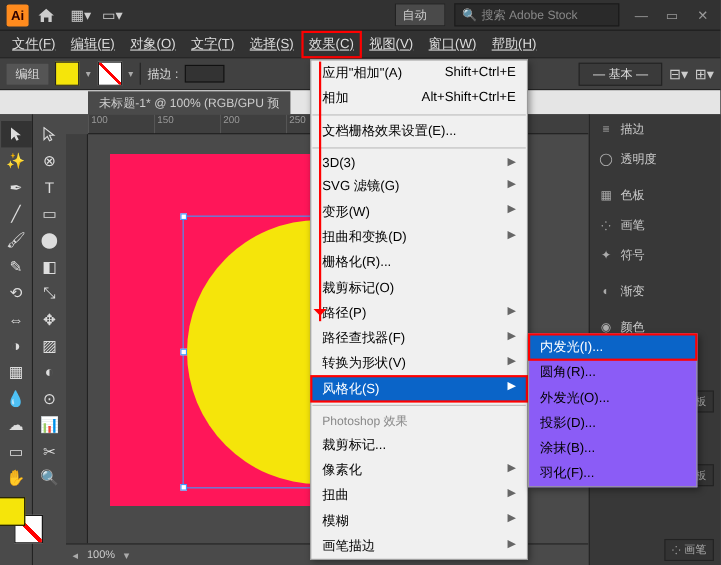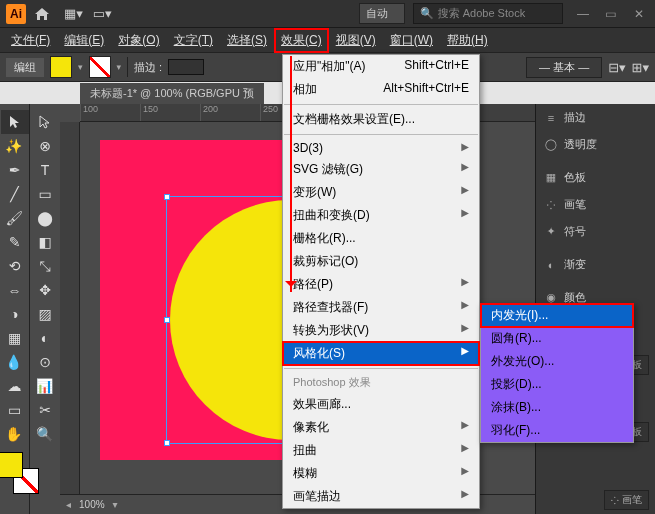--- a/index.html
+++ b/index.html
@@ -307,21 +307,21 @@
       <span>转换为形状(V)</span>
       <span class="arrow">▶</span>
     </div>
   <div class="menu-item highlighted framed">
       <span>风格化(S)</span>
       <span class="arrow">▶</span>
     </div>
   <div class="menu-sep"></div>
   <div class="menu-header">Photoshop 效果</div>
   <div class="menu-item">
-      <span>效果画廊...</span>
+      <span>裁剪标记...</span>
     </div>
   <div class="menu-item">
       <span>像素化</span>
       <span class="arrow">▶</span>
     </div>
   <div class="menu-item">
       <span>扭曲</span>
       <span class="arrow">▶</span>
     </div>
   <div class="menu-item">

